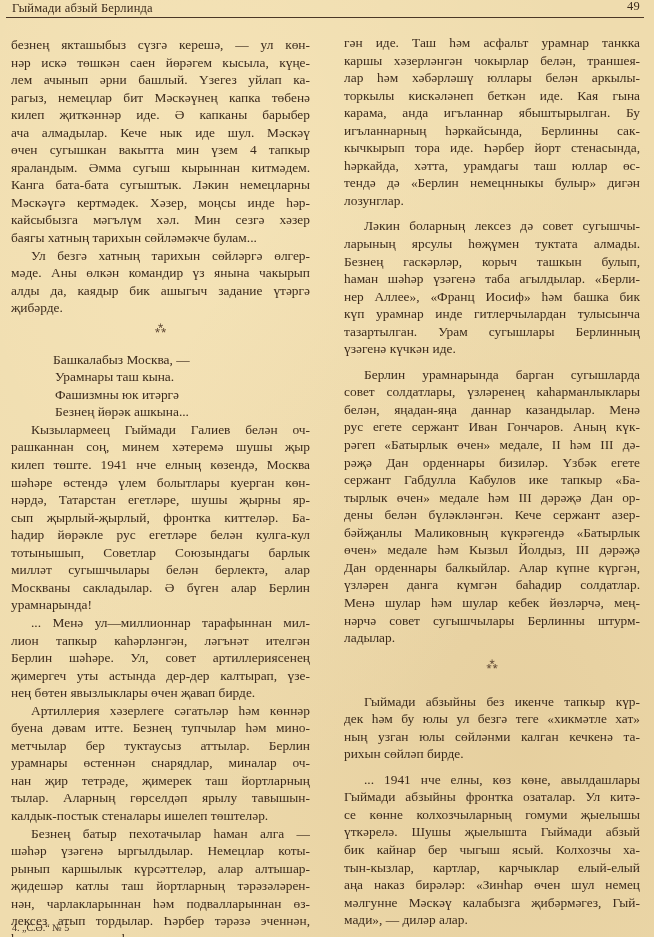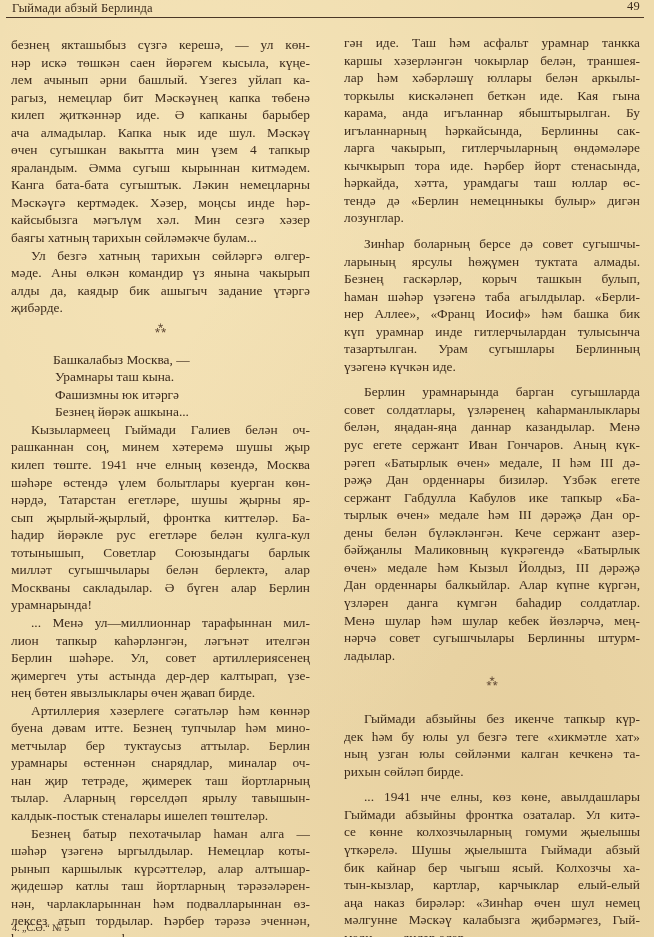--- a/index.html
+++ b/index.html
@@ -60,21 +60,21 @@
   </div>
   <div class="head-rule"></div>
 
   <div class="col left">
     <p>
       <span class="ln">безнең якташыбыз сүзгә керешә, — ул көн-</span>
       <span class="ln">нәр искә төшкән саен йөрәгем кысыла, күңе-</span>
       <span class="ln">лем ачынып әрни башлый. Үзегез уйлап ка-</span>
       <span class="ln">рагыз, немецлар бит Мәскәүнең капка төбенә</span>
       <span class="ln">килеп җиткәннәр иде. Ә капканы барыбер</span>
-      <span class="ln">ача алмадылар. Капка нык иде шул. Мәскәү</span>
+      <span class="ln">ача алмадылар. Кече нык иде шул. Мәскәү</span>
       <span class="ln">өчен сугышкан вакытта мин үзем 4 тапкыр</span>
       <span class="ln">яраландым. Әмма сугыш кырыннан китмәдем.</span>
       <span class="ln">Канга бата-бата сугыштык. Ләкин немецларны</span>
       <span class="ln">Мәскәүгә кертмәдек. Хәзер, моңсы инде һәр-</span>
       <span class="ln">кайсыбызга мәгълүм хәл. Мин сезгә хәзер</span>
       <span class="ln last">баягы хатның тарихын сөйләмәкче булам...</span>
     </p>
     <p>
       <span class="ln ind">Ул безгә хатның тарихын сөйләргә өлгер-</span>
       <span class="ln">мәде. Аны өлкән командир үз янына чакырып</span>
@@ -133,28 +133,27 @@
   <div class="footer-mark">4. „С.Ә.“ № 5</div>
 
   <div class="col right">
     <p>
       <span class="ln">гән иде. Таш һәм асфальт урамнар танкка</span>
       <span class="ln">каршы хәзерләнгән чокырлар белән, траншея-</span>
       <span class="ln">лар һәм хәбәрләшү юллары белән аркылы-</span>
       <span class="ln">торкылы кискәләнеп беткән иде. Кая гына</span>
       <span class="ln">карама, анда игъланнар ябыштырылган. Бу</span>
       <span class="ln">игъланнарның һәркайсында, Берлинны сак-</span>
-      <span class="ln">ларга чакырып, гитлерчыларның өндәмәләре</span>
       <span class="ln">кычкырып тора иде. Һәрбер йорт стенасында,</span>
       <span class="ln">һәркайда, хәтта, урамдагы таш юллар өс-</span>
       <span class="ln">тендә дә «Берлин немецнныкы булыр» дигән</span>
       <span class="ln last">лозунглар.</span>
     </p>
     <p class="gap">
-      <span class="ln ind">Зинһар боларның берсе дә совет сугышчы-</span>
+      <span class="ln ind">Ләкин боларның лексез дә совет сугышчы-</span>
       <span class="ln">ларының ярсулы һөҗүмен туктата алмады.</span>
       <span class="ln">Безнең гаскәрләр, корыч ташкын булып,</span>
       <span class="ln">һаман шәһәр үзәгенә таба агылдылар. «Берли-</span>
       <span class="ln">нер Аллее», «Франц Иосиф» һәм башка бик</span>
       <span class="ln">күп урамнар инде гитлерчылардан тулысынча</span>
       <span class="ln">тазартылган. Урам сугышлары Берлинның</span>
       <span class="ln last">үзәгенә күчкән иде.</span>
     </p>
     <p class="gap">
       <span class="ln ind">Берлин урамнарында барган сугышларда</span>

